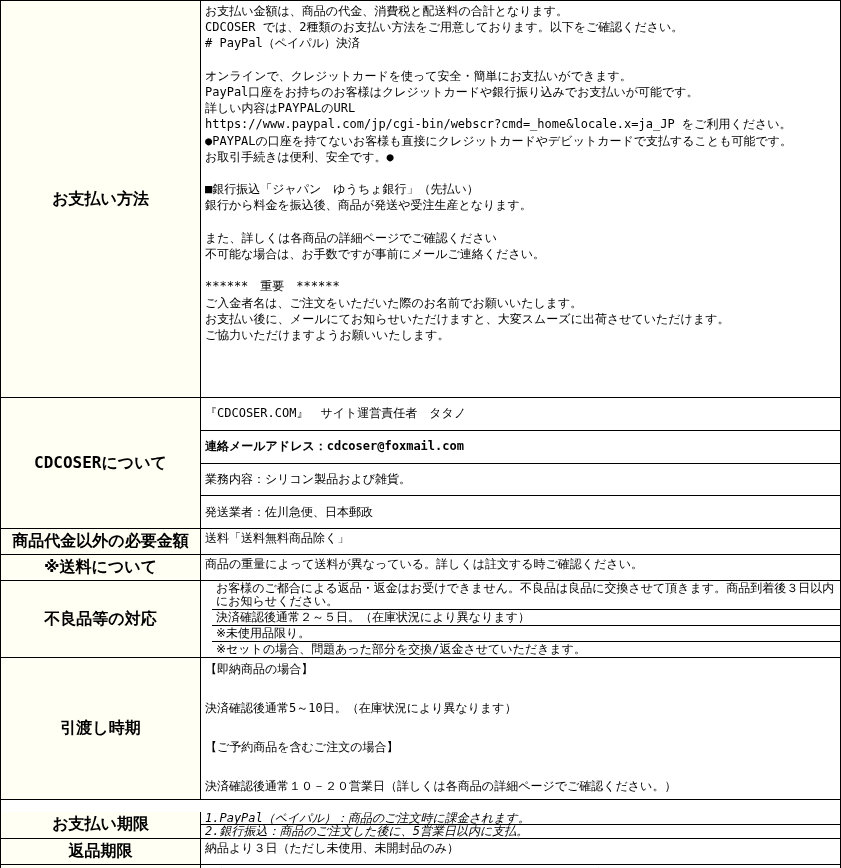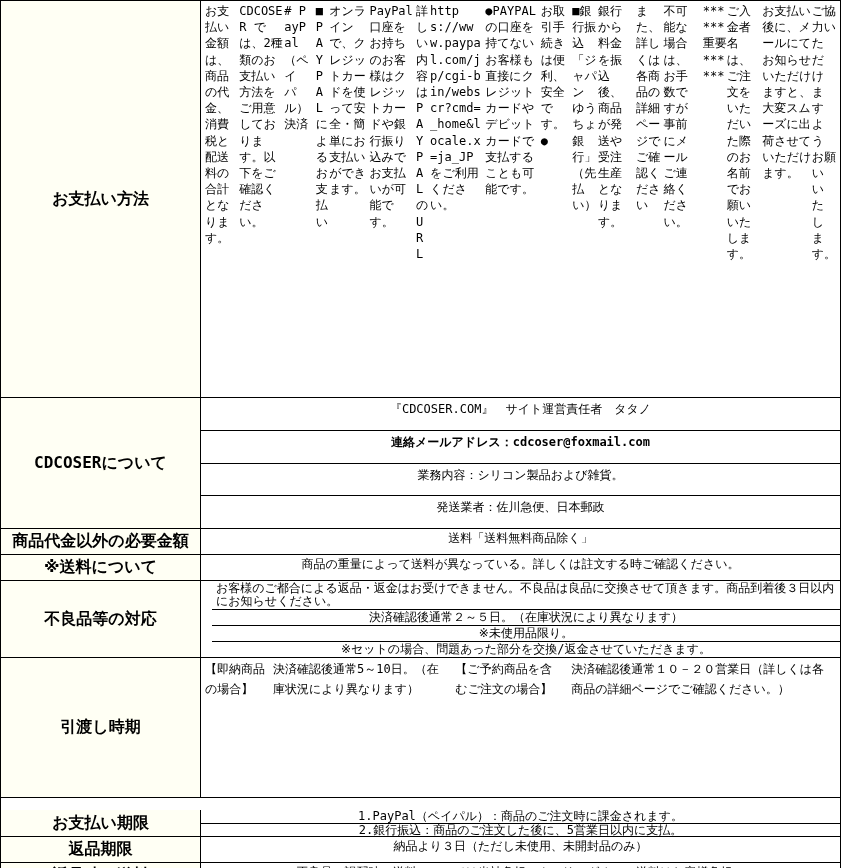--- a/index.html
+++ b/index.html
@@ -25,21 +25,21 @@
     display:flex; align-items:center; justify-content:center;
     text-align:center;
     font-weight:bold;
     font-size:16px;
     padding:2px;
   }
   .content-col { flex:1 1 auto; display:flex; flex-direction:column; min-width:0; }
   .sub-cell {
     border-bottom:1px solid var(--border,#000);
     padding:2px 4px;
-    display:flex; flex-direction:row; justify-content:center;
+    display:flex; flex-direction:column; justify-content:center;
     background:#fff;
   }
   .sub-cell:last-child { border-bottom:none; }
   .sub-cell.bold { font-weight:bold; }
   .line {
     font-size:12px;
     line-height:15px;
     min-height:15px;
     word-break:break-all;
     white-space:normal;
@@ -52,38 +52,37 @@
   .row-1 .line { line-height:17px; min-height:17px; }
   .row-2 { min-height:21px; }
   .row-3 { min-height:26px; }
   .row-4 { min-height:73px; }
   .row-4 .sub-cell { padding:1px 4px;margin-left:11px; }
   .row-4 .line { line-height:13px; min-height:13px; }
   .row-5 { min-height:140px; }
   .row-5 .sub-cell { padding:2px 4px; }
   .row-5 .line { line-height:19.5px; min-height:19.5px; }
   .row-6 { min-height:27px;margin-top:12px; }
-  .row-6 .sub-cell { flex:1 1 0; padding:0 4px; }
+  .row-6 .sub-cell { flex:1 1 0; padding:0 4px;font-style:italic; }
   .row-6 .line { line-height:12px; min-height:12px; }
   .row-7 { min-height:23px; }
   .row-8 { min-height:24px; }
 </style>
 </head>
 <body>
 
 <div class="info-table">
     <div class="row row-0">
       <div class="label-cell">お支払い方法</div>
       <div class="content-col">
         <div class="sub-cell">
           <div class="line">お支払い金額は、商品の代金、消費税と配送料の合計となります。</div>
           <div class="line">CDCOSER では、2種類のお支払い方法をご用意しております。以下をご確認ください。</div>
           <div class="line"># PayPal（ペイパル）決済</div>
           <div class="line">&nbsp;</div>
-          <div class="line">■ PAYPALによるお支払い</div>
           <div class="line">オンラインで、クレジットカードを使って安全・簡単にお支払いができます。</div>
           <div class="line">PayPal口座をお持ちのお客様はクレジットカードや銀行振り込みでお支払いが可能です。</div>
           <div class="line">詳しい内容はPAYPALのURL</div>
           <div class="line">https://www.paypal.com/jp/cgi-bin/webscr?cmd=_home&amp;locale.x=ja_JP をご利用ください。</div>
           <div class="line">●PAYPALの口座を持てないお客様も直接にクレジットカードやデビットカードで支払することも可能です。</div>
           <div class="line">お取引手続きは便利、安全です。●</div>
           <div class="line">&nbsp;</div>
           <div class="line">■銀行振込「ジャパン　ゆうちょ銀行」（先払い）</div>
           <div class="line">銀行から料金を振込後、商品が発送や受注生産となります。</div>
           <div class="line">&nbsp;</div>

